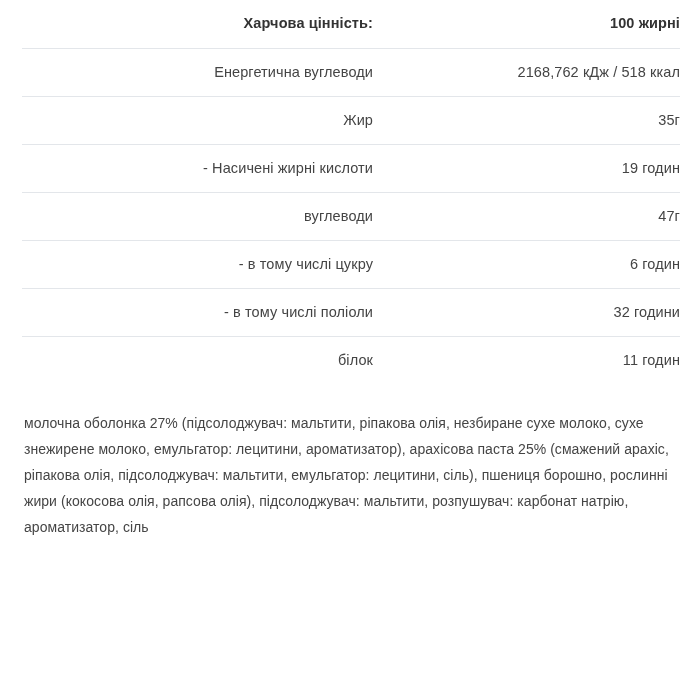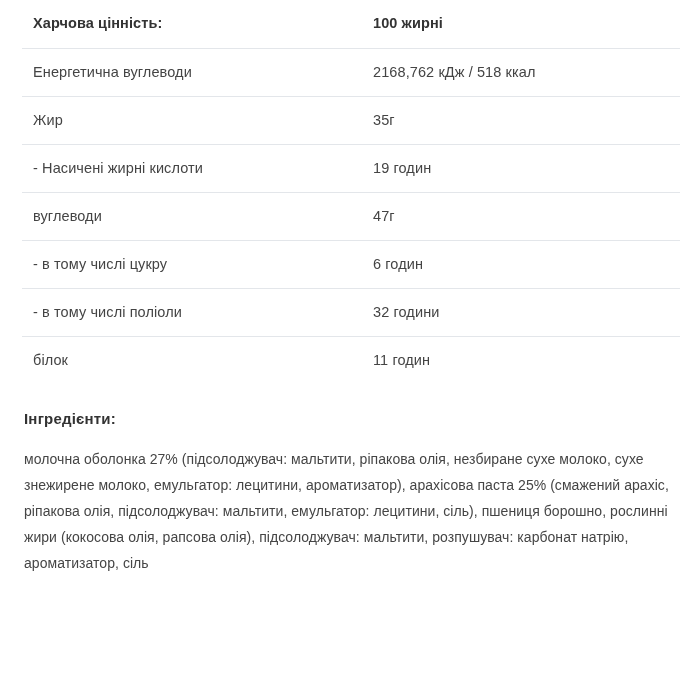--- a/index.html
+++ b/index.html
@@ -37,20 +37,21 @@
   }
 
   .nutrition-table td {
     border-bottom: 1px solid #e3e6ea;
     vertical-align: middle;
     padding: 0;
     font-size: 14.5px;
     line-height: 1.3;
     color: #444444;
     letter-spacing: 0.1px;
+    text-align: right;
   }
 
   .nutrition-table tr:last-child td {
     border-bottom: none;
   }
 
   td.col-label {
     width: 351px;
     padding-left: 11px;
   }
@@ -141,17 +142,16 @@
       <tr>
         <td class="col-label indent-1">білок</td>
         <td class="col-value">11 годин</td>
       </tr>
 
 
     </tbody>
   </table>
 
   <div class="ingredients">
-    <h2 class="ingredients-title">Інгредієнти:</h2>
     <p class="ingredients-text">молочна оболонка 27% (підсолоджувач: мальтити, ріпакова олія, незбиране сухе молоко, сухе знежирене молоко, емульгатор: лецитини, ароматизатор), арахісова паста 25% (смажений арахіс, ріпакова олія, підсолоджувач: мальтити, емульгатор: лецитини, сіль), пшениця борошно, рослинні жири (кокосова олія, рапсова олія), підсолоджувач: мальтити, розпушувач: карбонат натрію, ароматизатор, сіль</p>
   </div>
 
 </div>
 
 </body></html>

